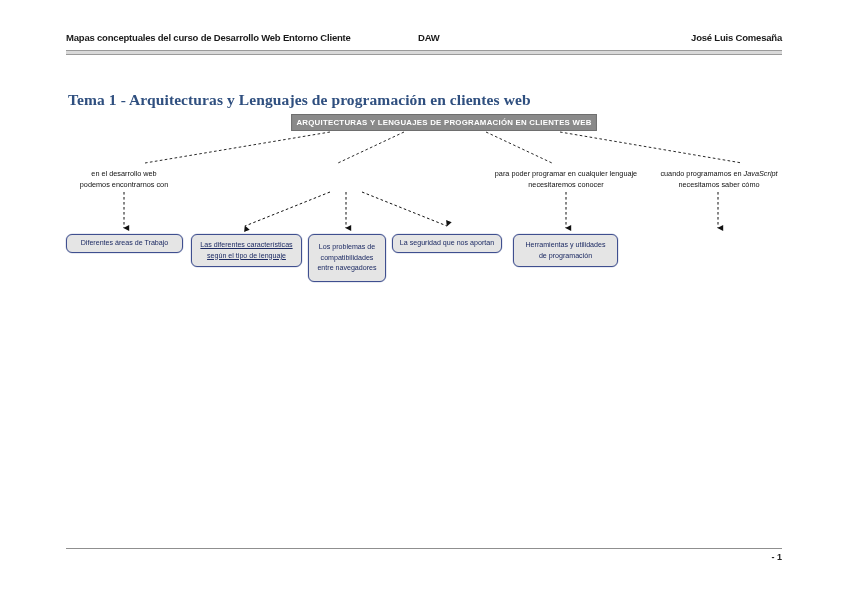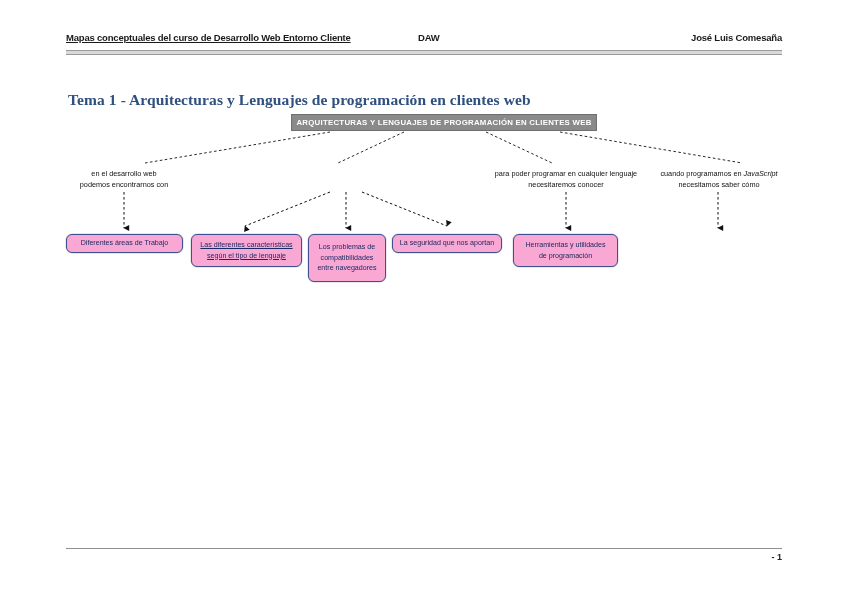--- a/index.html
+++ b/index.html
@@ -29,21 +29,21 @@
     width: 716px;
     height: 18px;
     display: flex;
     align-items: flex-start;
     font-size: 9.5px;
     font-weight: bold;
     letter-spacing: -0.2px;
     color: #1a1a1a;
     white-space: nowrap;
   }
-  .hdr-left   { flex: 0 0 auto; text-decoration: underline; }
+  .hdr-left   { flex: 0 0 auto; }
   .hdr-center { position: absolute; left: 352px; top: 0; }
   .hdr-right  { position: absolute; right: 0; top: 0; }
 
   .header-rule {
     position: absolute;
     left: 66px;
     top: 50px;
     width: 716px;
     height: 3px;
     border-top: 1px solid #9a9a9a;
@@ -111,21 +111,21 @@
     color: #111111;
     text-align: center;
     white-space: nowrap;
   }
   .link-label .it { font-style: italic; }
 
   
   .node {
     position: absolute;
     box-sizing: border-box;
-    background: #f9a8d4;
+    background: #e5e5e5;
     border: 1px solid #3f4f8f;
     border-radius: 6px;
     color: #1c2a63;
     font-size: 7.1px;
     line-height: 10.5px;
     text-align: center;
     display: flex;
     align-items: center;
     justify-content: center;
     padding: 2px 4px;

